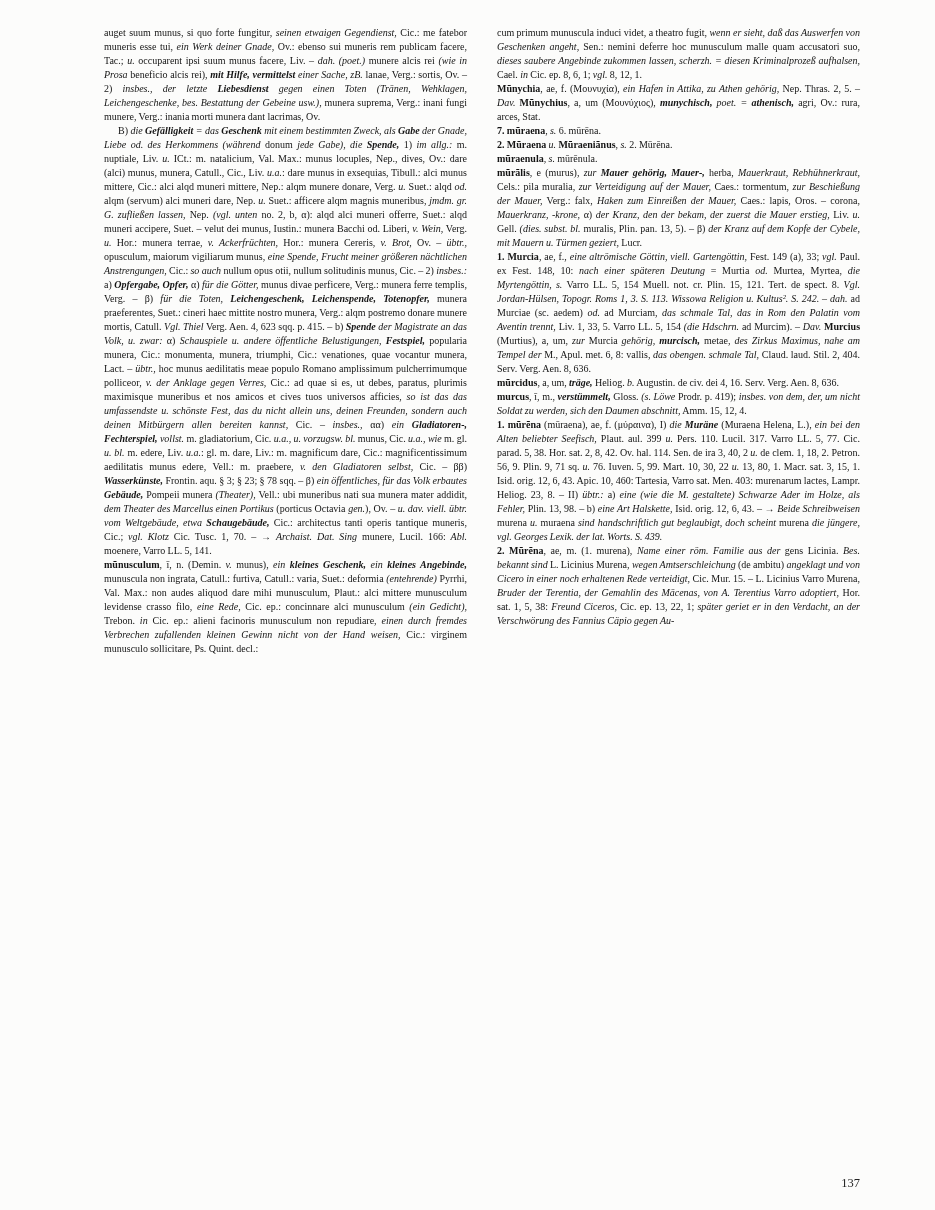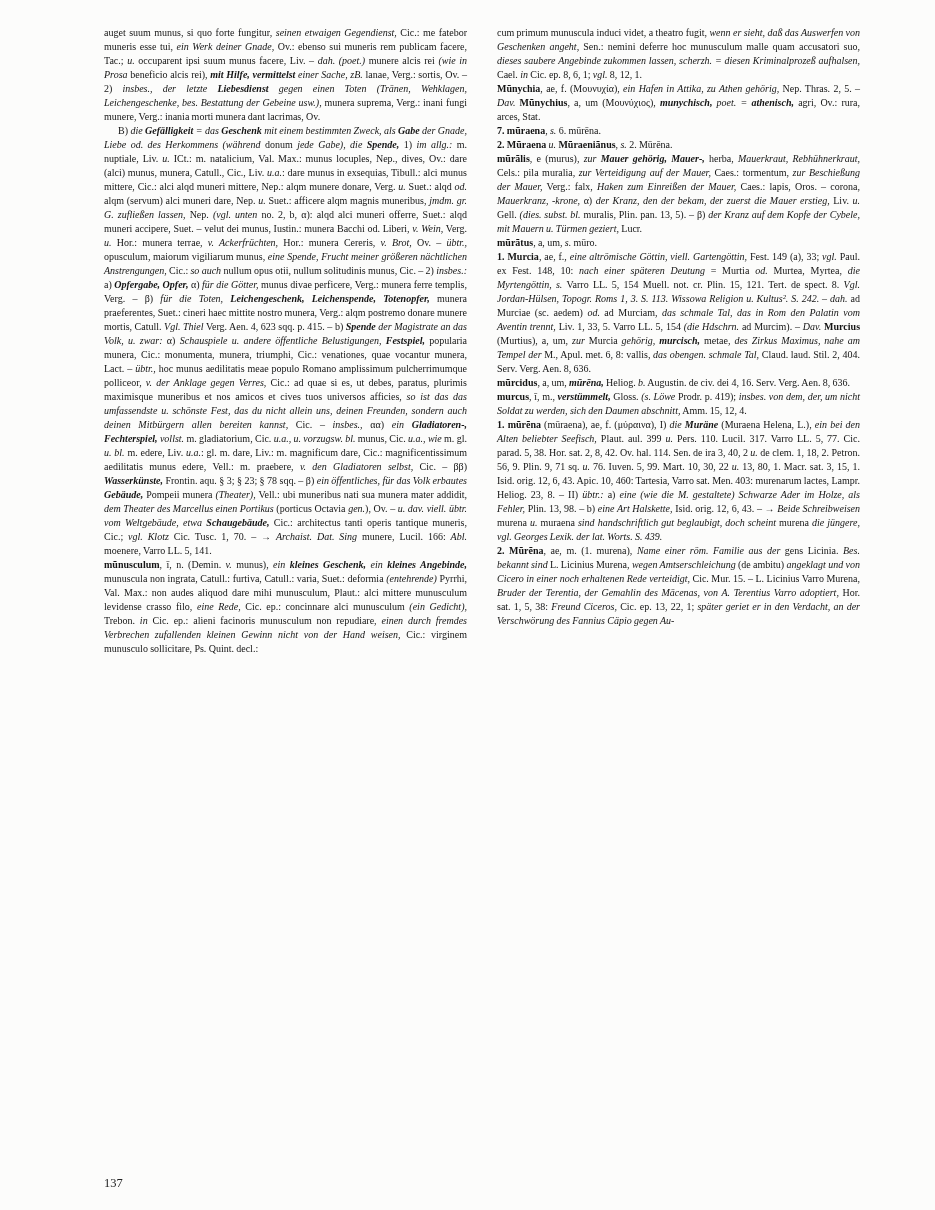--- a/index.html
+++ b/index.html
@@ -38,42 +38,43 @@
   p.indent { text-indent: 14px; }
   .s-n { font-style: normal; font-weight: normal; }
   .s-i { font-style: italic; }
   .s-b { font-weight: bold; }
   .s-bi { font-weight: bold; font-style: italic; }
   .page-number {
     position: absolute;
     left: 104px;
     top: 1176px;
     width: 756px;
+    text-align: right;
     font-size: 12.5px;
     color: #222;
   }
 </style>
 </head>
 <body>
 
 <div class="page">
   <div class="columns">
     <div class="column">
         <p class="para"><span class="s-n">auget suum munus, si quo forte fungitur, </span><span class="s-i">seinen etwaigen Gegendienst, </span><span class="s-n">Cic.: me fatebor muneris esse tui, </span><span class="s-i">ein Werk deiner Gnade, </span><span class="s-n">Ov.: ebenso sui muneris rem publicam facere, Tac.; </span><span class="s-i">u. </span><span class="s-n">occuparent ipsi suum munus facere, Liv. – </span><span class="s-i">dah. (poet.) </span><span class="s-n">munere alcis rei </span><span class="s-i">(wie in Prosa </span><span class="s-n">beneficio alcis rei), </span><span class="s-bi">mit Hilfe, vermittelst </span><span class="s-i">einer Sache, zB. </span><span class="s-n">lanae, Verg.: sortis, Ov. – 2) </span><span class="s-i">insbes., der letzte </span><span class="s-bi">Liebesdienst </span><span class="s-i">gegen einen Toten (Tränen, Wehklagen, Leichengeschenke, bes. Bestattung der Gebeine usw.), </span><span class="s-n">munera suprema, Verg.: inani fungi munere, Verg.: inania morti munera dant lacrimas, Ov.</span></p>
         <p class="para indent"><span class="s-n">B) </span><span class="s-i">die </span><span class="s-bi">Gefälligkeit</span><span class="s-i"> = das </span><span class="s-bi">Geschenk</span><span class="s-i"> mit einem bestimmten Zweck, als </span><span class="s-bi">Gabe</span><span class="s-i"> der Gnade, Liebe od. des Herkommens (während </span><span class="s-n">donum </span><span class="s-i">jede Gabe), die </span><span class="s-bi">Spende,</span><span class="s-n"> 1) </span><span class="s-i">im allg.:</span><span class="s-n"> m. nuptiale, Liv. </span><span class="s-i">u.</span><span class="s-n"> ICt.: m. natalicium, Val. Max.: munus locuples, Nep., dives, Ov.: dare (alci) munus, munera, Catull., Cic., Liv. </span><span class="s-i">u.a.</span><span class="s-n">: dare munus in exsequias, Tibull.: alci munus mittere, Cic.: alci alqd muneri mittere, Nep.: alqm munere donare, Verg. </span><span class="s-i">u.</span><span class="s-n"> Suet.: alqd </span><span class="s-i">od.</span><span class="s-n"> alqm (servum) alci muneri dare, Nep. </span><span class="s-i">u.</span><span class="s-n"> Suet.: afficere alqm magnis muneribus, </span><span class="s-i">jmdm. gr. G. zufließen lassen,</span><span class="s-n"> Nep. </span><span class="s-i">(vgl. unten </span><span class="s-n">no. 2, b, α): alqd alci muneri offerre, Suet.: alqd muneri accipere, Suet. – velut dei munus, Iustin.: munera Bacchi od. Liberi, </span><span class="s-i">v. Wein,</span><span class="s-n"> Verg. </span><span class="s-i">u.</span><span class="s-n"> Hor.: munera terrae, </span><span class="s-i">v. Ackerfrüchten,</span><span class="s-n"> Hor.: munera Cereris, </span><span class="s-i">v. Brot,</span><span class="s-n"> Ov. – </span><span class="s-i">übtr.,</span><span class="s-n"> opusculum, maiorum vigiliarum munus, </span><span class="s-i">eine Spende, Frucht meiner größeren nächtlichen Anstrengungen,</span><span class="s-n"> Cic.: </span><span class="s-i">so auch</span><span class="s-n"> nullum opus otii, nullum solitudinis munus, Cic. – 2) </span><span class="s-i">insbes.:</span><span class="s-n"> a) </span><span class="s-bi">Opfergabe, Opfer,</span><span class="s-n"> α) </span><span class="s-i">für die Götter,</span><span class="s-n"> munus divae perficere, Verg.: munera ferre templis, Verg. – β) </span><span class="s-i">für die Toten, </span><span class="s-bi">Leichengeschenk, Leichenspende, Totenopfer,</span><span class="s-n"> munera praeferentes, Suet.: cineri haec mittite nostro munera, Verg.: alqm postremo donare munere mortis, Catull. </span><span class="s-i">Vgl. Thiel</span><span class="s-n"> Verg. Aen. 4, 623 sqq. p. 415. – b) </span><span class="s-bi">Spende</span><span class="s-i"> der Magistrate an das Volk, u. zwar:</span><span class="s-n"> α) </span><span class="s-i">Schauspiele u. andere öffentliche Belustigungen, </span><span class="s-bi">Festspiel,</span><span class="s-n"> popularia munera, Cic.: monumenta, munera, triumphi, Cic.: venationes, quae vocantur munera, Lact. – </span><span class="s-i">übtr.,</span><span class="s-n"> hoc munus aedilitatis meae populo Romano amplissimum pulcherrimumque polliceor, </span><span class="s-i">v. der Anklage gegen Verres,</span><span class="s-n"> Cic.: ad quae si es, ut debes, paratus, plurimis maximisque muneribus et nos amicos et cives tuos universos afficies, </span><span class="s-i">so ist das das umfassendste u. schönste Fest, das du nicht allein uns, deinen Freunden, sondern auch deinen Mitbürgern allen bereiten kannst,</span><span class="s-n"> Cic. – </span><span class="s-i">insbes.,</span><span class="s-n"> αα) </span><span class="s-i">ein </span><span class="s-bi">Gladiatoren-, Fechterspiel,</span><span class="s-i"> vollst.</span><span class="s-n"> m. gladiatorium, Cic. </span><span class="s-i">u.a.</span><span class="s-n">, </span><span class="s-i">u. vorzugsw. bl.</span><span class="s-n"> munus, Cic. </span><span class="s-i">u.a.</span><span class="s-n">, </span><span class="s-i">wie</span><span class="s-n"> m. gl. </span><span class="s-i">u. bl.</span><span class="s-n"> m. edere, Liv. </span><span class="s-i">u.a.</span><span class="s-n">: gl. m. dare, Liv.: m. magnificum dare, Cic.: magnificentissimum aedilitatis munus edere, Vell.: m. praebere, </span><span class="s-i">v. den Gladiatoren selbst,</span><span class="s-n"> Cic. – ββ) </span><span class="s-bi">Wasserkünste,</span><span class="s-n"> Frontin. aqu. § 3; § 23; § 78 sqq. – β) </span><span class="s-i">ein öffentliches, für das Volk erbautes </span><span class="s-bi">Gebäude,</span><span class="s-n"> Pompeii munera </span><span class="s-i">(Theater),</span><span class="s-n"> Vell.: ubi muneribus nati sua munera mater addidit, </span><span class="s-i">dem Theater des Marcellus einen Portikus</span><span class="s-n"> (porticus Octavia </span><span class="s-i">gen.</span><span class="s-n">), Ov. – </span><span class="s-i">u. dav. viell. übtr. vom Weltgebäude, etwa </span><span class="s-bi">Schaugebäude,</span><span class="s-n"> Cic.: architectus tanti operis tantique muneris, Cic.; </span><span class="s-i">vgl. Klotz</span><span class="s-n"> Cic. Tusc. 1, 70. – → </span><span class="s-i">Archaist. Dat. Sing</span><span class="s-n"> munere, Lucil. 166: </span><span class="s-i">Abl.</span><span class="s-n"> moenere, Varro LL. 5, 141.</span></p>
         <p class="para"><span class="s-b">mūnusculum</span><span class="s-n">, ī, n. (Demin. </span><span class="s-i">v.</span><span class="s-n"> munus), </span><span class="s-i">ein </span><span class="s-bi">kleines Geschenk,</span><span class="s-i"> ein </span><span class="s-bi">kleines Angebinde,</span><span class="s-n"> munuscula non ingrata, Catull.: furtiva, Catull.: varia, Suet.: deformia </span><span class="s-i">(entehrende)</span><span class="s-n"> Pyrrhi, Val. Max.: non audes aliquod dare mihi munusculum, Plaut.: alci mittere munusculum levidense crasso filo, </span><span class="s-i">eine Rede,</span><span class="s-n"> Cic. ep.: concinnare alci munusculum </span><span class="s-i">(ein Gedicht),</span><span class="s-n"> Trebon. </span><span class="s-i">in</span><span class="s-n"> Cic. ep.: alieni facinoris munusculum non repudiare, </span><span class="s-i">einen durch fremdes Verbrechen zufallenden kleinen Gewinn nicht von der Hand weisen,</span><span class="s-n"> Cic.: virginem munusculo sollicitare, Ps. Quint. decl.:</span></p>
       </div>
     <div class="column">
         <p class="para"><span class="s-n">cum primum munuscula induci videt, a theatro fugit, </span><span class="s-i">wenn er sieht, daß das Auswerfen von Geschenken angeht,</span><span class="s-n"> Sen.: nemini deferre hoc munusculum malle quam accusatori suo, </span><span class="s-i">dieses saubere Angebinde zukommen lassen, scherzh. = diesen Kriminalprozeß aufhalsen,</span><span class="s-n"> Cael. </span><span class="s-i">in</span><span class="s-n"> Cic. ep. 8, 6, 1; </span><span class="s-i">vgl.</span><span class="s-n"> 8, 12, 1.</span></p>
         <p class="para"><span class="s-b">Mūnychia</span><span class="s-n">, ae, f. (Μουνυχία), </span><span class="s-i">ein Hafen in Attika, zu Athen gehörig,</span><span class="s-n"> Nep. Thras. 2, 5. – </span><span class="s-i">Dav. </span><span class="s-b">Mūnychius</span><span class="s-n">, a, um (Μουνύχιος), </span><span class="s-bi">munychisch,</span><span class="s-i"> poet. = </span><span class="s-bi">athenisch,</span><span class="s-n"> agri, Ov.: rura, arces, Stat.</span></p>
         <p class="para"><span class="s-b">7. mūraena</span><span class="s-n">, </span><span class="s-i">s.</span><span class="s-n"> 6. mūrēna.</span></p>
         <p class="para"><span class="s-b">2. Mūraena</span><span class="s-n"> </span><span class="s-i">u. </span><span class="s-b">Mūraeniānus</span><span class="s-n">, </span><span class="s-i">s.</span><span class="s-n"> 2. Mūrēna.</span></p>
+        <p class="para"><span class="s-b">mūraenula</span><span class="s-n">, </span><span class="s-i">s.</span><span class="s-n"> mūrēnula.</span></p>
         <p class="para"><span class="s-b">mūrālis</span><span class="s-n">, e (murus), </span><span class="s-i">zur </span><span class="s-bi">Mauer gehörig, Mauer-,</span><span class="s-n"> herba, </span><span class="s-i">Mauerkraut, Rebhühnerkraut,</span><span class="s-n"> Cels.: pila muralia, </span><span class="s-i">zur Verteidigung auf der Mauer,</span><span class="s-n"> Caes.: tormentum, </span><span class="s-i">zur Beschießung der Mauer,</span><span class="s-n"> Verg.: falx, </span><span class="s-i">Haken zum Einreißen der Mauer,</span><span class="s-n"> Caes.: lapis, Oros. – corona, </span><span class="s-i">Mauerkranz, -krone,</span><span class="s-n"> α) </span><span class="s-i">der Kranz, den der bekam, der zuerst die Mauer erstieg,</span><span class="s-n"> Liv. </span><span class="s-i">u.</span><span class="s-n"> Gell. </span><span class="s-i">(dies. subst. bl.</span><span class="s-n"> muralis, Plin. pan. 13, 5). – β) </span><span class="s-i">der Kranz auf dem Kopfe der Cybele, mit Mauern u. Türmen geziert,</span><span class="s-n"> Lucr.</span></p>
-        <p class="para"><span class="s-b">mūrātus</span><span class="s-n">, a, um, </span><span class="s-i">s.</span><span class="s-n"> mūro.</span></p>
         <p class="para"><span class="s-b">1. Murcia</span><span class="s-n">, ae, f., </span><span class="s-i">eine altrömische Göttin, viell. Gartengöttin,</span><span class="s-n"> Fest. 149 (a), 33; </span><span class="s-i">vgl.</span><span class="s-n"> Paul. ex Fest. 148, 10: </span><span class="s-i">nach einer späteren Deutung</span><span class="s-n"> = Murtia </span><span class="s-i">od.</span><span class="s-n"> Murtea, Myrtea, </span><span class="s-i">die Myrtengöttin, </span><span class="s-i">s.</span><span class="s-n"> Varro LL. 5, 154 Muell. not. cr. Plin. 15, 121. Tert. de spect. 8. </span><span class="s-i">Vgl. Jordan-Hülsen, Topogr. Roms 1, 3. S. 113. Wissowa Religion u. Kultus². S. 242. – dah.</span><span class="s-n"> ad Murciae (sc. aedem) </span><span class="s-i">od.</span><span class="s-n"> ad Murciam, </span><span class="s-i">das schmale Tal, das in Rom den Palatin vom Aventin trennt,</span><span class="s-n"> Liv. 1, 33, 5. Varro LL. 5, 154 </span><span class="s-i">(die Hdschrn.</span><span class="s-n"> ad Murcim). – </span><span class="s-i">Dav. </span><span class="s-b">Murcius</span><span class="s-n"> (Murtius), a, um, </span><span class="s-i">zur </span><span class="s-n">Murcia </span><span class="s-i">gehörig, </span><span class="s-bi">murcisch,</span><span class="s-n"> metae, </span><span class="s-i">des Zirkus Maximus, nahe am Tempel der</span><span class="s-n"> M., Apul. met. 6, 8: vallis, </span><span class="s-i">das obengen. schmale Tal,</span><span class="s-n"> Claud. laud. Stil. 2, 404. Serv. Verg. Aen. 8, 636.</span></p>
-        <p class="para"><span class="s-b">mūrcidus</span><span class="s-n">, a, um, </span><span class="s-bi">mūrēna,</span><span class="s-n"> Heliog. </span><span class="s-i">b.</span><span class="s-n"> Augustin. de civ. dei 4, 16. Serv. Verg. Aen. 8, 636.</span></p>
+        <p class="para"><span class="s-b">mūrcidus</span><span class="s-n">, a, um, </span><span class="s-bi">träge,</span><span class="s-n"> Heliog. </span><span class="s-i">b.</span><span class="s-n"> Augustin. de civ. dei 4, 16. Serv. Verg. Aen. 8, 636.</span></p>
         <p class="para"><span class="s-b">murcus</span><span class="s-n">, ī, m., </span><span class="s-bi">verstümmelt,</span><span class="s-n"> Gloss. </span><span class="s-i">(s. Löwe</span><span class="s-n"> Prodr. p. 419); </span><span class="s-i">insbes. von dem, der, um nicht Soldat zu werden, sich den Daumen abschnitt,</span><span class="s-n"> Amm. 15, 12, 4.</span></p>
         <p class="para"><span class="s-b">1. mūrēna</span><span class="s-n"> (mūraena), ae, f. (μύραινα), I) </span><span class="s-i">die </span><span class="s-bi">Muräne</span><span class="s-n"> (Muraena Helena, L.), </span><span class="s-i">ein bei den Alten beliebter Seefisch,</span><span class="s-n"> Plaut. aul. 399 </span><span class="s-i">u.</span><span class="s-n"> Pers. 110. Lucil. 317. Varro LL. 5, 77. Cic. parad. 5, 38. Hor. sat. 2, 8, 42. Ov. hal. 114. Sen. de ira 3, 40, 2 </span><span class="s-i">u.</span><span class="s-n"> de clem. 1, 18, 2. Petron. 56, 9. Plin. 9, 71 sq. </span><span class="s-i">u.</span><span class="s-n"> 76. Iuven. 5, 99. Mart. 10, 30, 22 </span><span class="s-i">u.</span><span class="s-n"> 13, 80, 1. Macr. sat. 3, 15, 1. Isid. orig. 12, 6, 43. Apic. 10, 460: Tartesia, Varro sat. Men. 403: murenarum lactes, Lampr. Heliog. 23, 8. – II) </span><span class="s-i">übtr.:</span><span class="s-n"> a) </span><span class="s-i">eine (wie die M. gestaltete) Schwarze Ader im Holze, als Fehler,</span><span class="s-n"> Plin. 13, 98. – b) </span><span class="s-i">eine Art Halskette,</span><span class="s-n"> Isid. orig. 12, 6, 43. – → </span><span class="s-i">Beide Schreibweisen</span><span class="s-n"> murena </span><span class="s-i">u.</span><span class="s-n"> muraena </span><span class="s-i">sind handschriftlich gut beglaubigt, doch scheint</span><span class="s-n"> murena </span><span class="s-i">die jüngere, vgl. Georges Lexik. der lat. Worts. S. 439.</span></p>
         <p class="para"><span class="s-b">2. Mūrēna</span><span class="s-n">, ae, m. (1. murena), </span><span class="s-i">Name einer röm. Familie aus der</span><span class="s-n"> gens Licinia. </span><span class="s-i">Bes. bekannt sind</span><span class="s-n"> L. Licinius Murena, </span><span class="s-i">wegen Amtserschleichung</span><span class="s-n"> (de ambitu) </span><span class="s-i">angeklagt und von Cicero in einer noch erhaltenen Rede verteidigt,</span><span class="s-n"> Cic. Mur. 15. – L. Licinius Varro Murena, </span><span class="s-i">Bruder der Terentia, der Gemahlin des Mäcenas, von A. Terentius Varro adoptiert,</span><span class="s-n"> Hor. sat. 1, 5, 38: </span><span class="s-i">Freund Ciceros,</span><span class="s-n"> Cic. ep. 13, 22, 1; </span><span class="s-i">später geriet er in den Verdacht, an der Verschwörung des Fannius Cäpio gegen Au-</span></p>
       </div>
   </div>
   <div class="page-number">137</div>
 </div>
 
 </body></html>

